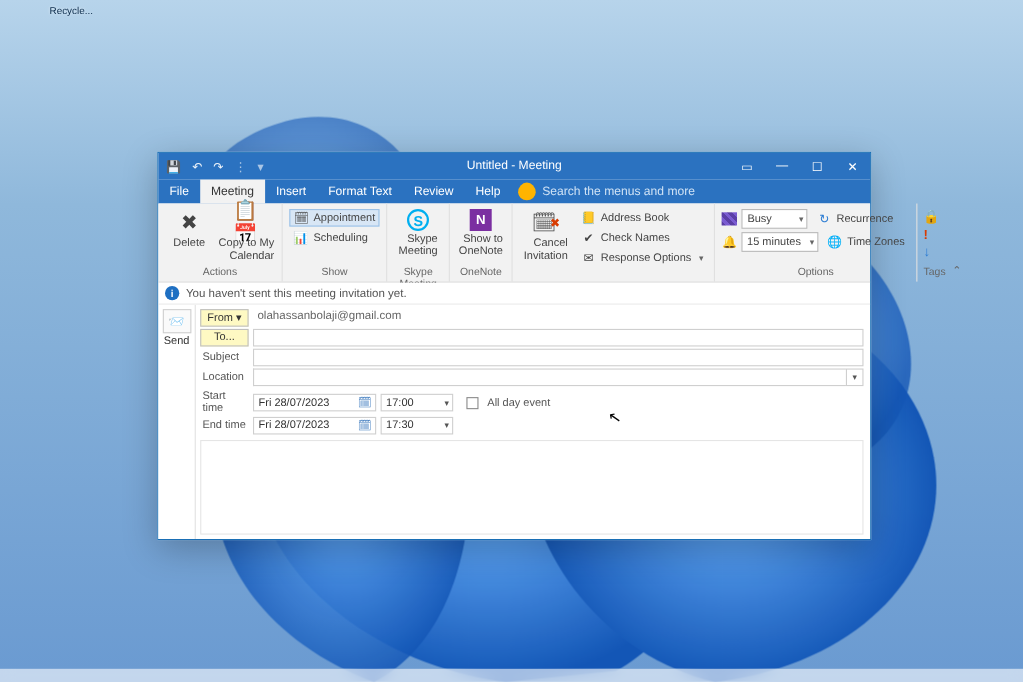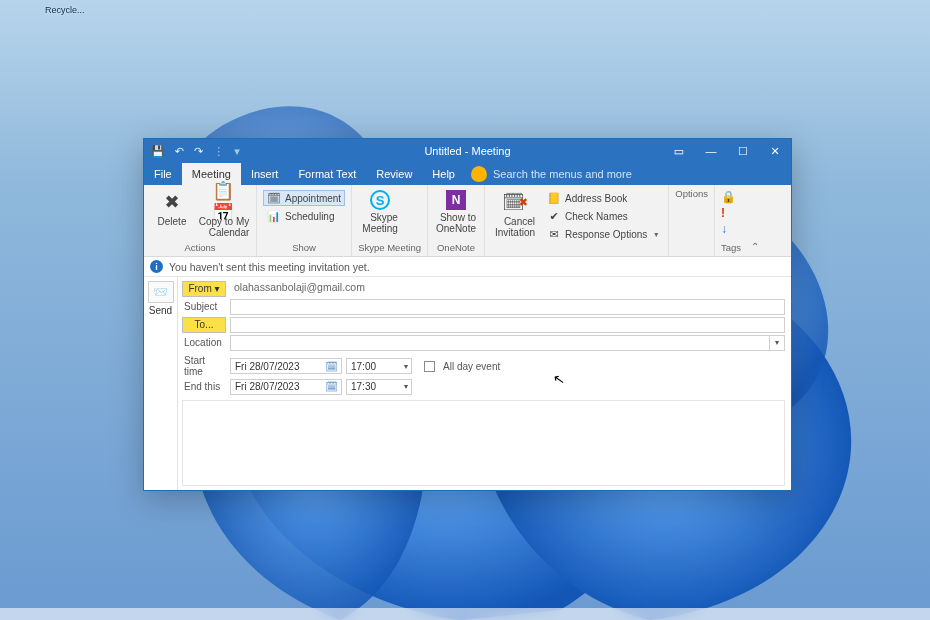--- a/index.html
+++ b/index.html
@@ -41,21 +41,21 @@
 
 .infobar { height:20px; background:#fff; border-bottom:1px solid #e6e6e6; display:flex; align-items:center; gap:6px; padding:0 6px; font-size:10.5px; color:#555;}
 .infobar .iic { width:13px; height:13px; border-radius:50%; background:#1e6fc2; color:#fff; font-size:9px; display:flex; align-items:center; justify-content:center; font-weight:bold;}
 
 .form { flex:1; display:flex; background:#fff; font-size:10.5px; color:#333; overflow:hidden;}
 .sendcol { width:34px; border-right:1px solid #e2e2e2; display:flex; flex-direction:column; align-items:center; padding-top:4px; gap:2px;}
 .sendbtn { width:26px; height:22px; border:1px solid #cfcfcf; background:#fafafa; display:flex; align-items:center; justify-content:center;}
 .fields { flex:1; padding:3px 6px 4px 4px; display:flex; flex-direction:column; gap:1px;}
 .row { display:flex; align-items:center; gap:4px; min-height:17px;}
 .lab { flex:0 0 44px; text-align:left; font-size:10px; color:#555; padding-left:2px;}
-.labbtn { flex:0 0 44px; height:16px; border:1px solid #bfbfbf; background:#fde047; display:flex; align-items:center; justify-content:center; font-size:10px; cursor:pointer;}
+.labbtn { flex:0 0 44px; height:16px; border:1px solid #bfbfbf; background:#fef9c3; display:flex; align-items:center; justify-content:center; font-size:10px; cursor:pointer;}
 .tinput { flex:1; height:16px; border:1px solid #cfcfcf; padding:0 4px; font-size:10.5px; background:#fff;}
 .tinput.ro { color:#666;}
 .loc { display:flex; flex:1;}
 .loc .tinput{border-right:none;}
 .loc .locdd { width:16px; height:16px; border:1px solid #cfcfcf; display:flex; align-items:center; justify-content:center; font-size:8px; color:#555;}
 .datebox { width:112px; height:16px; border:1px solid #cfcfcf; display:flex; align-items:center; padding:0 4px; font-size:10px; position:relative;}
 .datebox .cal{ position:absolute; right:3px; font-size:10px; color:#3a78bd;}
 .timebox { width:66px; height:16px; border:1px solid #cfcfcf; display:flex; align-items:center; padding:0 4px; font-size:10px; position:relative;}
 .timebox::after{content:"▾"; position:absolute; right:3px; font-size:8px; color:#555;}
 .chk { width:11px; height:11px; border:1px solid #8a8a8a; margin-left:8px;}
@@ -189,20 +189,44 @@
           <div class="smallbtn">
               <span class="ic">✉</span>
               <span>Response Options</span>
               <span style="font-size:8px;margin-left:3px;color:#666">▾</span>
             </div>
         </div>
       </div>
     </div>
 
     <div class="group">
+      <div class="content">
+        <div class="smallstack" style="gap:3px">
+          <div style="display:flex;gap:4px;align-items:center">
+            <span style="width:14px;height:12px;background:repeating-linear-gradient(45deg,#5b3ea6 0 3px,#7a5bd1 3px 6px)"></span>
+            <div class="ddl" style="width:60px">
+                <span>Busy</span>
+              </div>
+            <div class="smallbtn">
+                <span class="ic" style="color:#2b7cd3">↻</span>
+                <span>Recurrence</span>
+              </div>
+          </div>
+          <div style="display:flex;gap:4px;align-items:center">
+            <span style="font-size:11px;color:#b58a00">🔔</span>
+            <div class="ddl" style="width:70px">
+                <span>15 minutes</span>
+              </div>
+            <div class="smallbtn">
+                <span class="ic" style="color:#2b7cd3">🌐</span>
+                <span>Time Zones</span>
+              </div>
+          </div>
+        </div>
+      </div>
       <div class="label">Options</div>
     </div>
 
     <div class="group" style="border-right:none">
       <div class="content">
         <div class="smallstack">
           <span style="font-size:12px;color:#c29500">🔒</span>
           <span style="font-size:12px;color:#d83b01;font-weight:bold">!</span>
           <span style="font-size:12px;color:#2b7cd3">↓</span>
         </div>
@@ -224,25 +248,25 @@
           <span style="font-size:12px;color:#2b7cd3">📨</span>
         </div>
       <div style="font-size:10px">Send</div>
     </div>
     <div class="fields">
       <div class="row">
         <div class="labbtn">From ▾</div>
         <div class="tinput ro" style="border:none">olahassanbolaji@gmail.com</div>
       </div>
       <div class="row">
+        <div class="labbtn">To...</div>
+        <input class="tinput" value="" style="">
+      </div>
+      <div class="row">
         <div class="lab">Subject</div>
-        <input class="tinput" value="" style="">
-      </div>
-      <div class="row">
-        <div class="labbtn">To...</div>
         <input class="tinput" value="" style="">
       </div>
       <div class="row">
         <div class="lab">Location</div>
         <div class="loc">
             <input class="tinput" value="" style="">
             <div class="locdd">▾</div>
           </div>
       </div>
       <div class="row" style="margin-top:3px">
@@ -251,21 +275,21 @@
             <span>Fri 28/07/2023</span>
             <span class="cal">🗓</span>
           </div>
         <div class="timebox">
             <span>17:00</span>
           </div>
         <div class="chk"></div>
         <span style="font-size:10px;color:#555;margin-left:4px">All day event</span>
       </div>
       <div class="row">
-        <div class="lab">End this</div>
+        <div class="lab">End time</div>
         <div class="datebox">
             <span>Fri 28/07/2023</span>
             <span class="cal">🗓</span>
           </div>
         <div class="timebox">
             <span>17:30</span>
           </div>
       </div>
       <div class="body"></div>
     </div>

